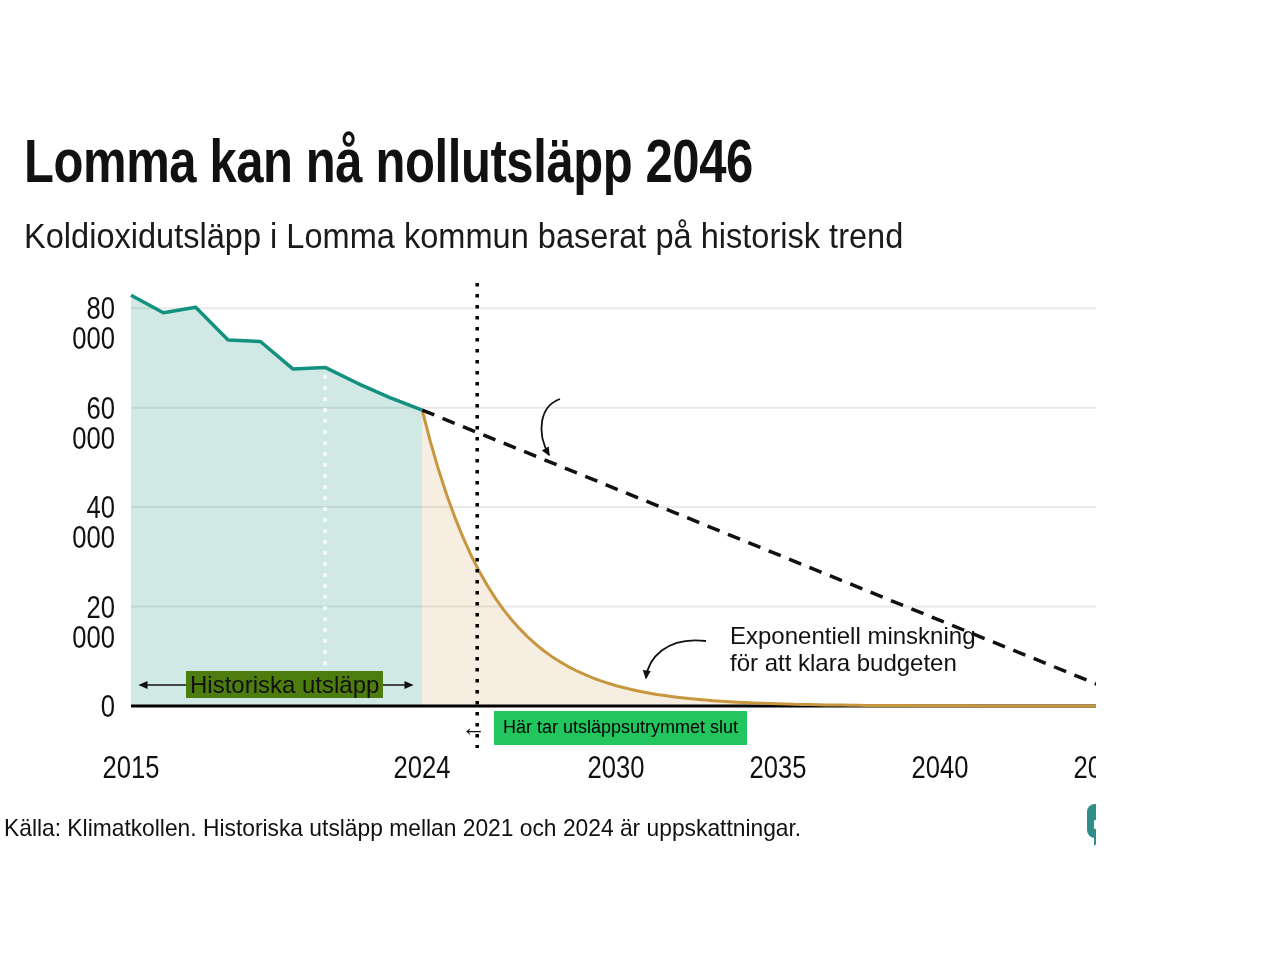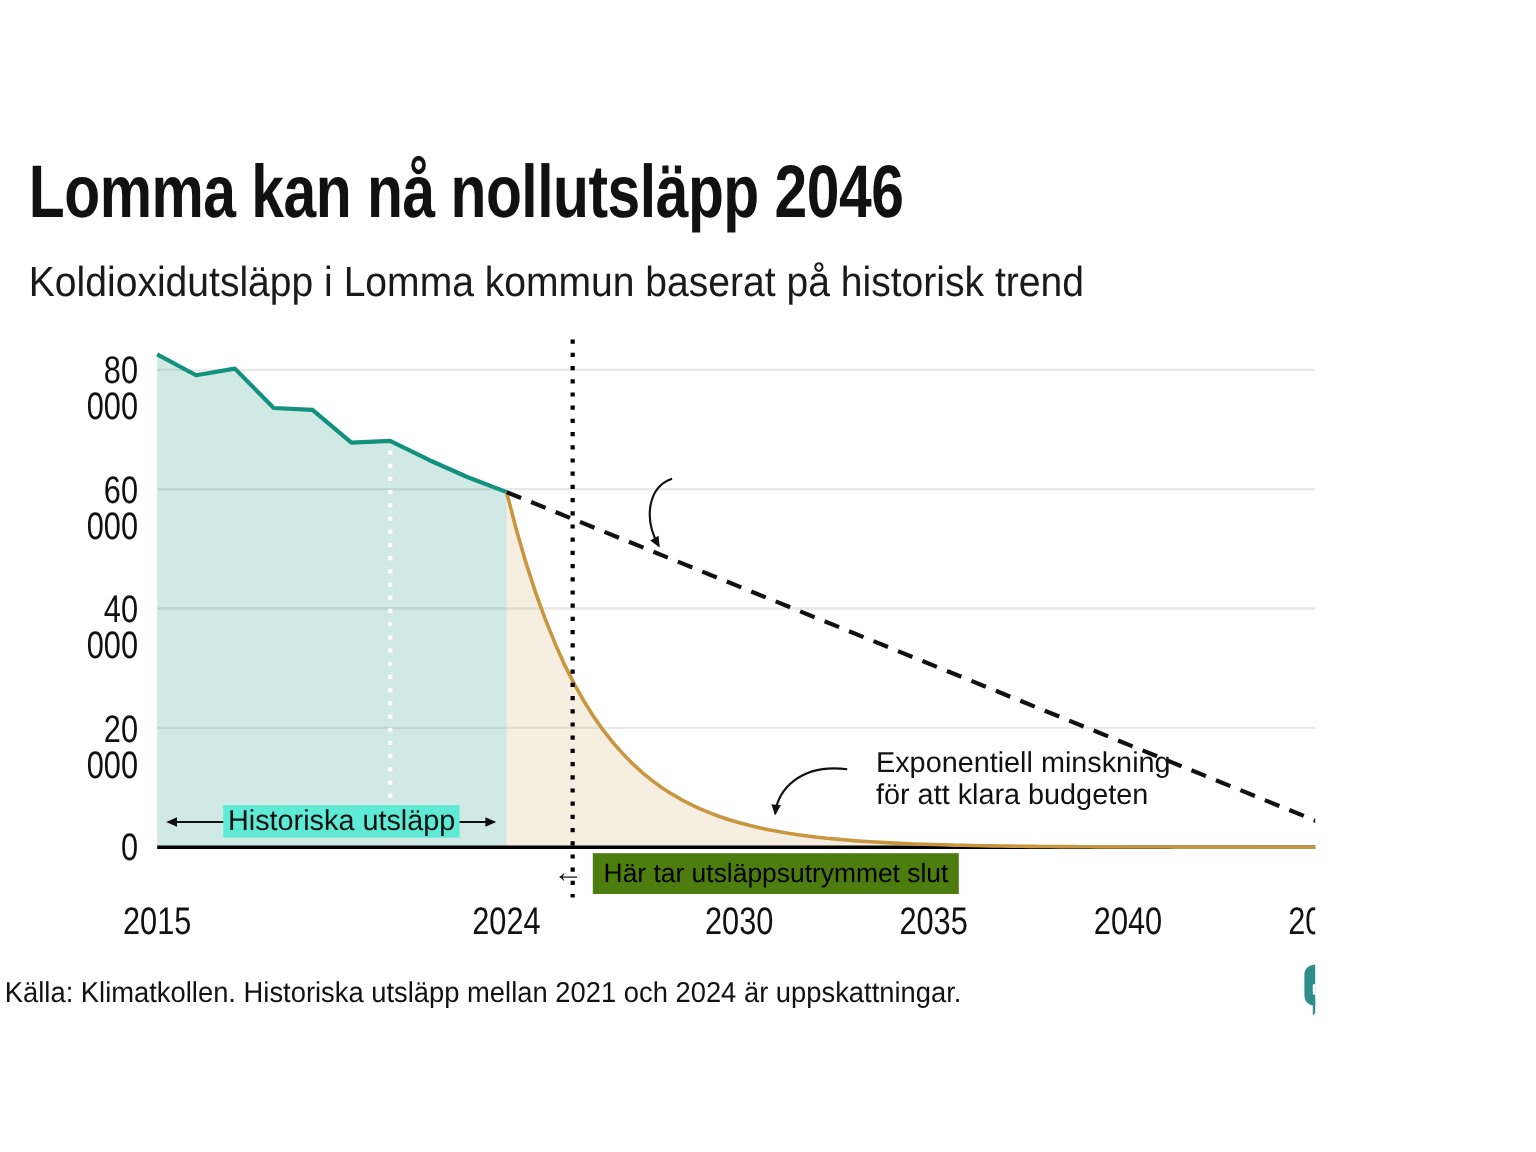--- a/index.html
+++ b/index.html
@@ -10,22 +10,22 @@
          white-space:nowrap;transform:scaleX(0.79);transform-origin:0 0;letter-spacing:-0.5px;color:#111;}
   .subtitle{position:absolute;left:24px;top:218px;font-size:35px;line-height:1;white-space:nowrap;
          transform:scaleX(0.93);transform-origin:0 0;color:#1a1a1a;}
   .ytick{position:absolute;left:20px;width:95px;text-align:right;font-size:32px;line-height:30px;
          color:#111;transform:scaleX(0.8);transform-origin:100% 50%;}
   .xtick{position:absolute;top:751px;font-size:32px;line-height:32px;color:#111;white-space:nowrap;
          transform:translateX(-50%) scaleX(0.8);}
   .ann{position:absolute;font-size:24px;line-height:27px;color:#111;white-space:nowrap;}
   .ann-trend{left:563px;top:390px;}
   .ann-budget{left:709px;top:622px;margin-left:21px;}
-  .ann-hist{left:186px;top:671px;font-size:24px;background:#5eead4;padding:0 4px;}
-  .cutoff{position:absolute;left:494px;top:711px;background:#4d7c0f;color:#000;font-size:22px;
+  .ann-hist{left:186px;top:671px;font-size:24px;background:#4d7c0f;padding:0 4px;}
+  .cutoff{position:absolute;left:494px;top:711px;background:#22c55e;color:#000;font-size:18px;
           line-height:29px;padding:2px 9px 3px 9px;white-space:nowrap;}
   .cutoff-arrow{position:absolute;left:461px;top:713px;font-size:25px;color:#111;}
   .source{position:absolute;left:4px;top:814px;font-size:24px;white-space:nowrap;color:#111;
           transform:scaleX(0.95);transform-origin:0 0;}
   .brand{position:absolute;left:1086px;top:803px;display:flex;align-items:flex-start;gap:9px;}
   .brand-name{font-size:27px;font-weight:600;color:#2f8e89;line-height:40px;}
 </style>
 </head>
 <body>
 

